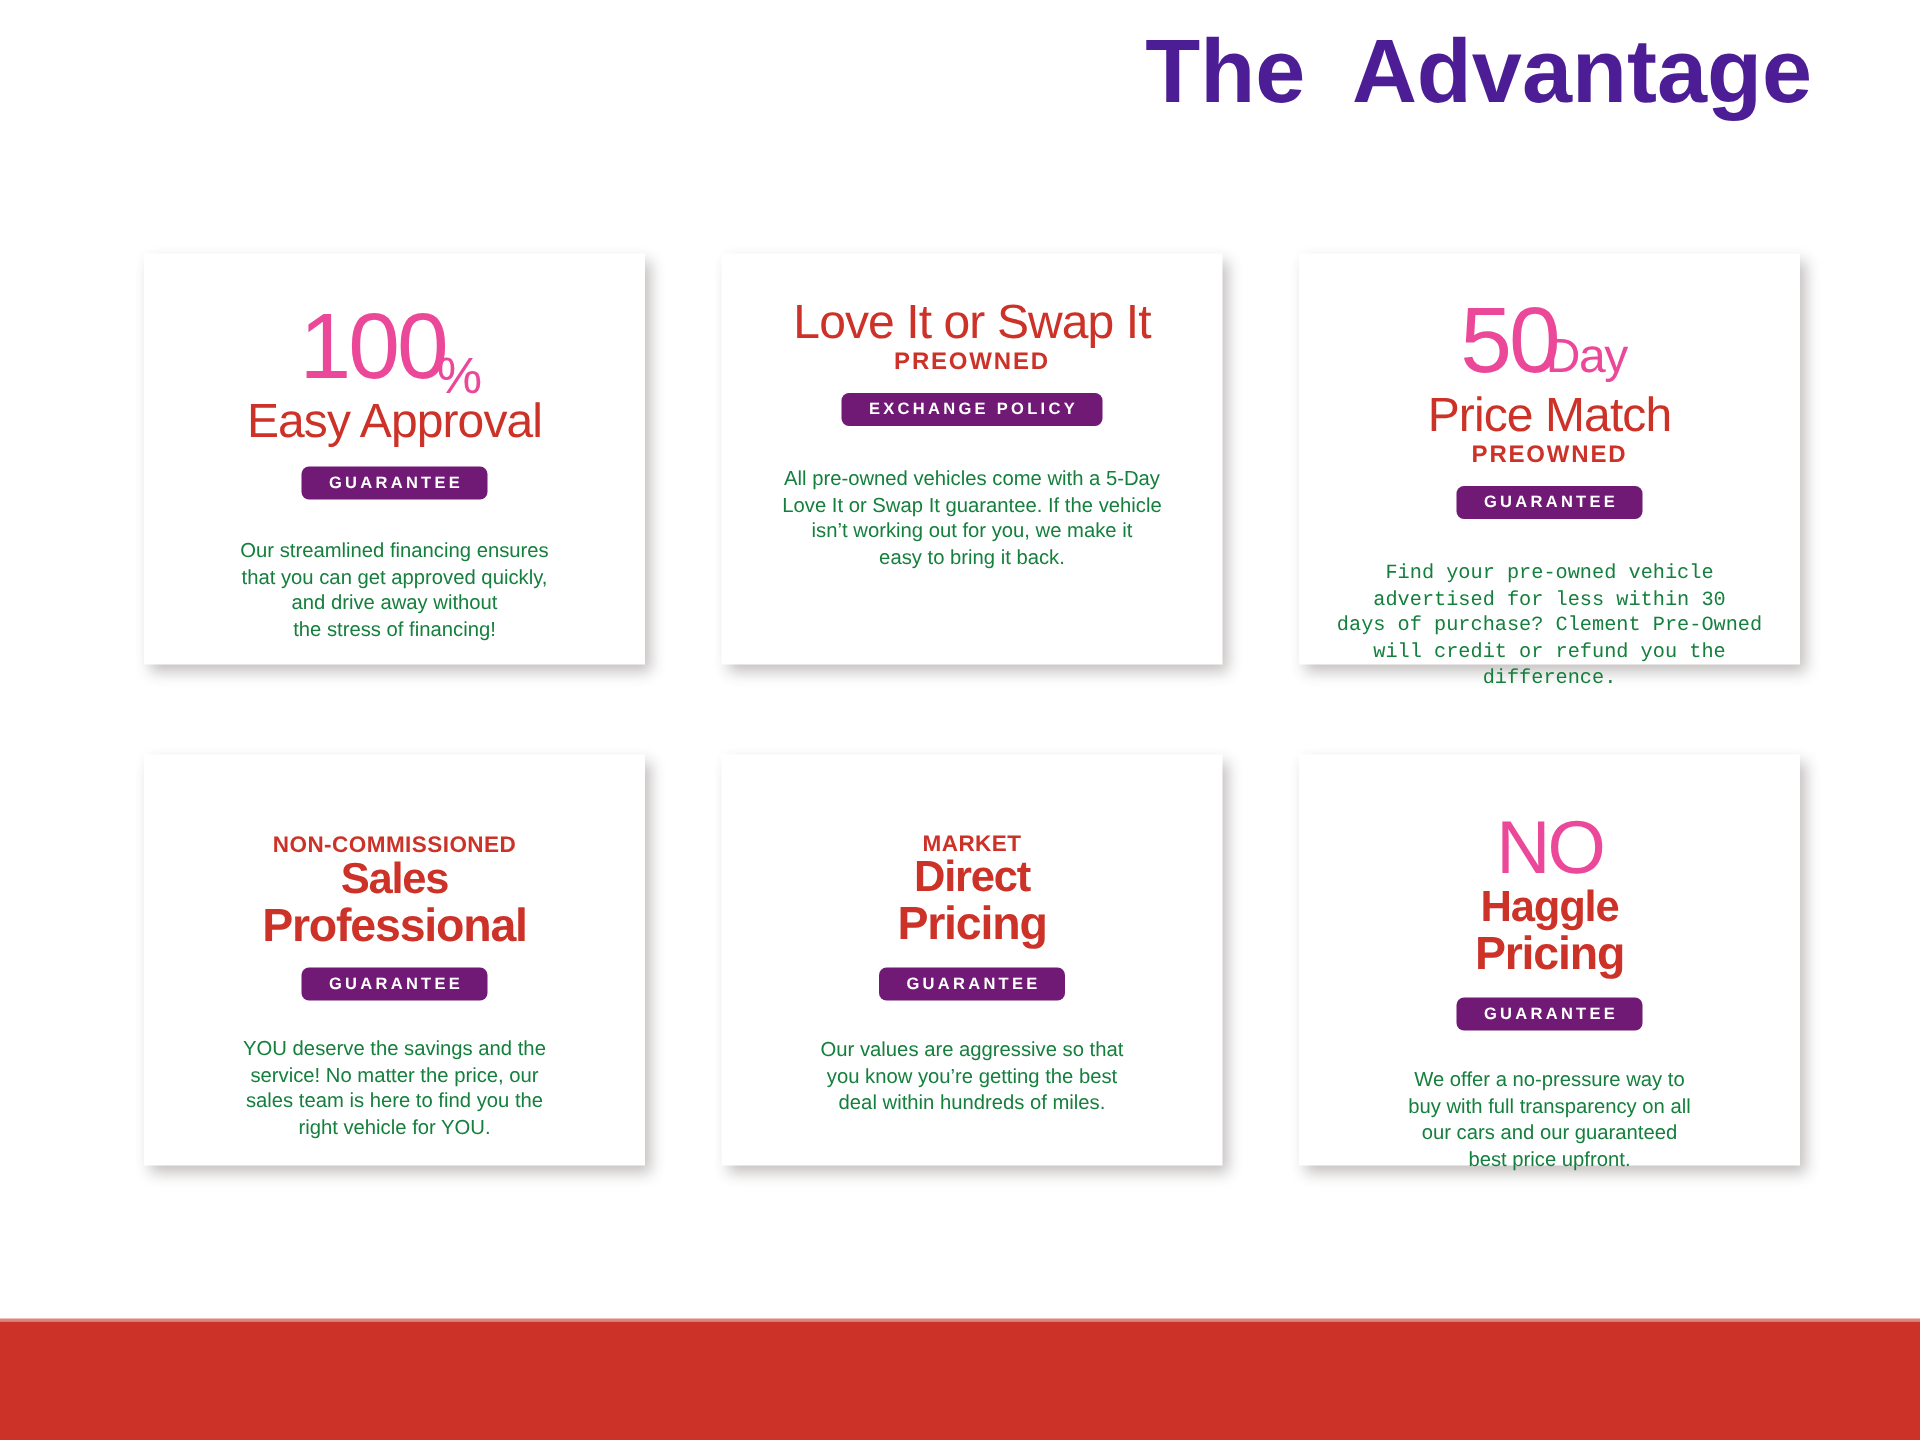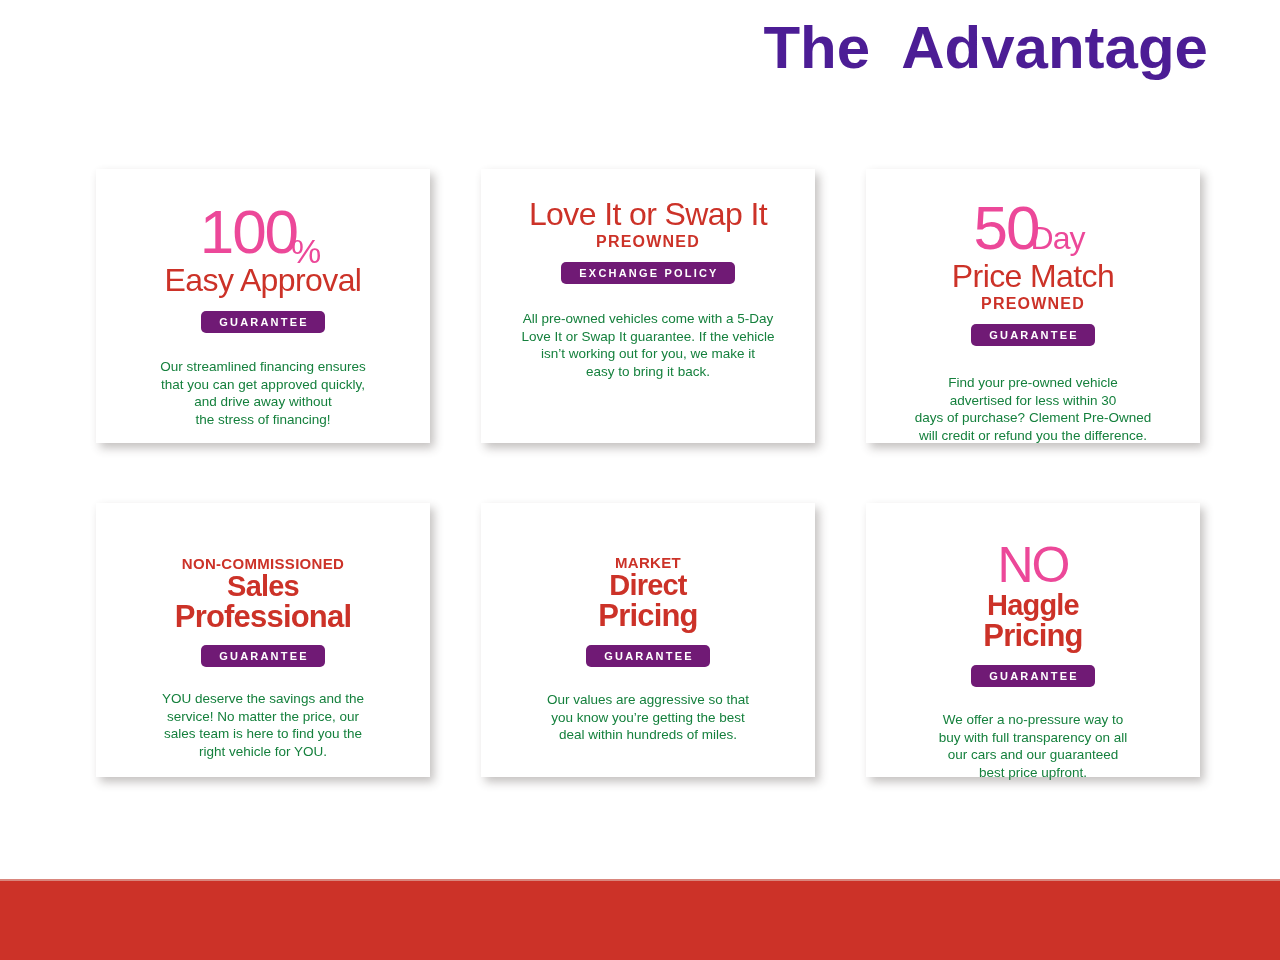--- a/index.html
+++ b/index.html
@@ -153,21 +153,21 @@
   .c1 .head-block { margin-top: 32px; }
   .c1 .badge-wrap { margin-top: 13px; }
   .c1 .body-copy  { margin-top: 25px; }
 
   .c2 .head-block { margin-top: 28px; }
   .c2 .badge-wrap { margin-top: 12px; }
   .c2 .body-copy  { margin-top: 26px; }
 
   .c3 .head-block { margin-top: 28px; }
   .c3 .badge-wrap { margin-top: 12px; }
-  .c3 .body-copy  { margin-top: 28px; }
+  .c3 .body-copy  { margin-top: 28px; font-family: Liberation Mono, monospace; }
 
   .c4 .head-block { margin-top: 53px; }
   .c4 .badge-wrap { margin-top: 13px; }
   .c4 .body-copy  { margin-top: 23px; }
 
   .c5 .head-block { margin-top: 52px; }
   .c5 .badge-wrap { margin-top: 14px; }
   .c5 .body-copy  { margin-top: 24px; }
 
   .c6 .head-block { margin-top: 37px; }

